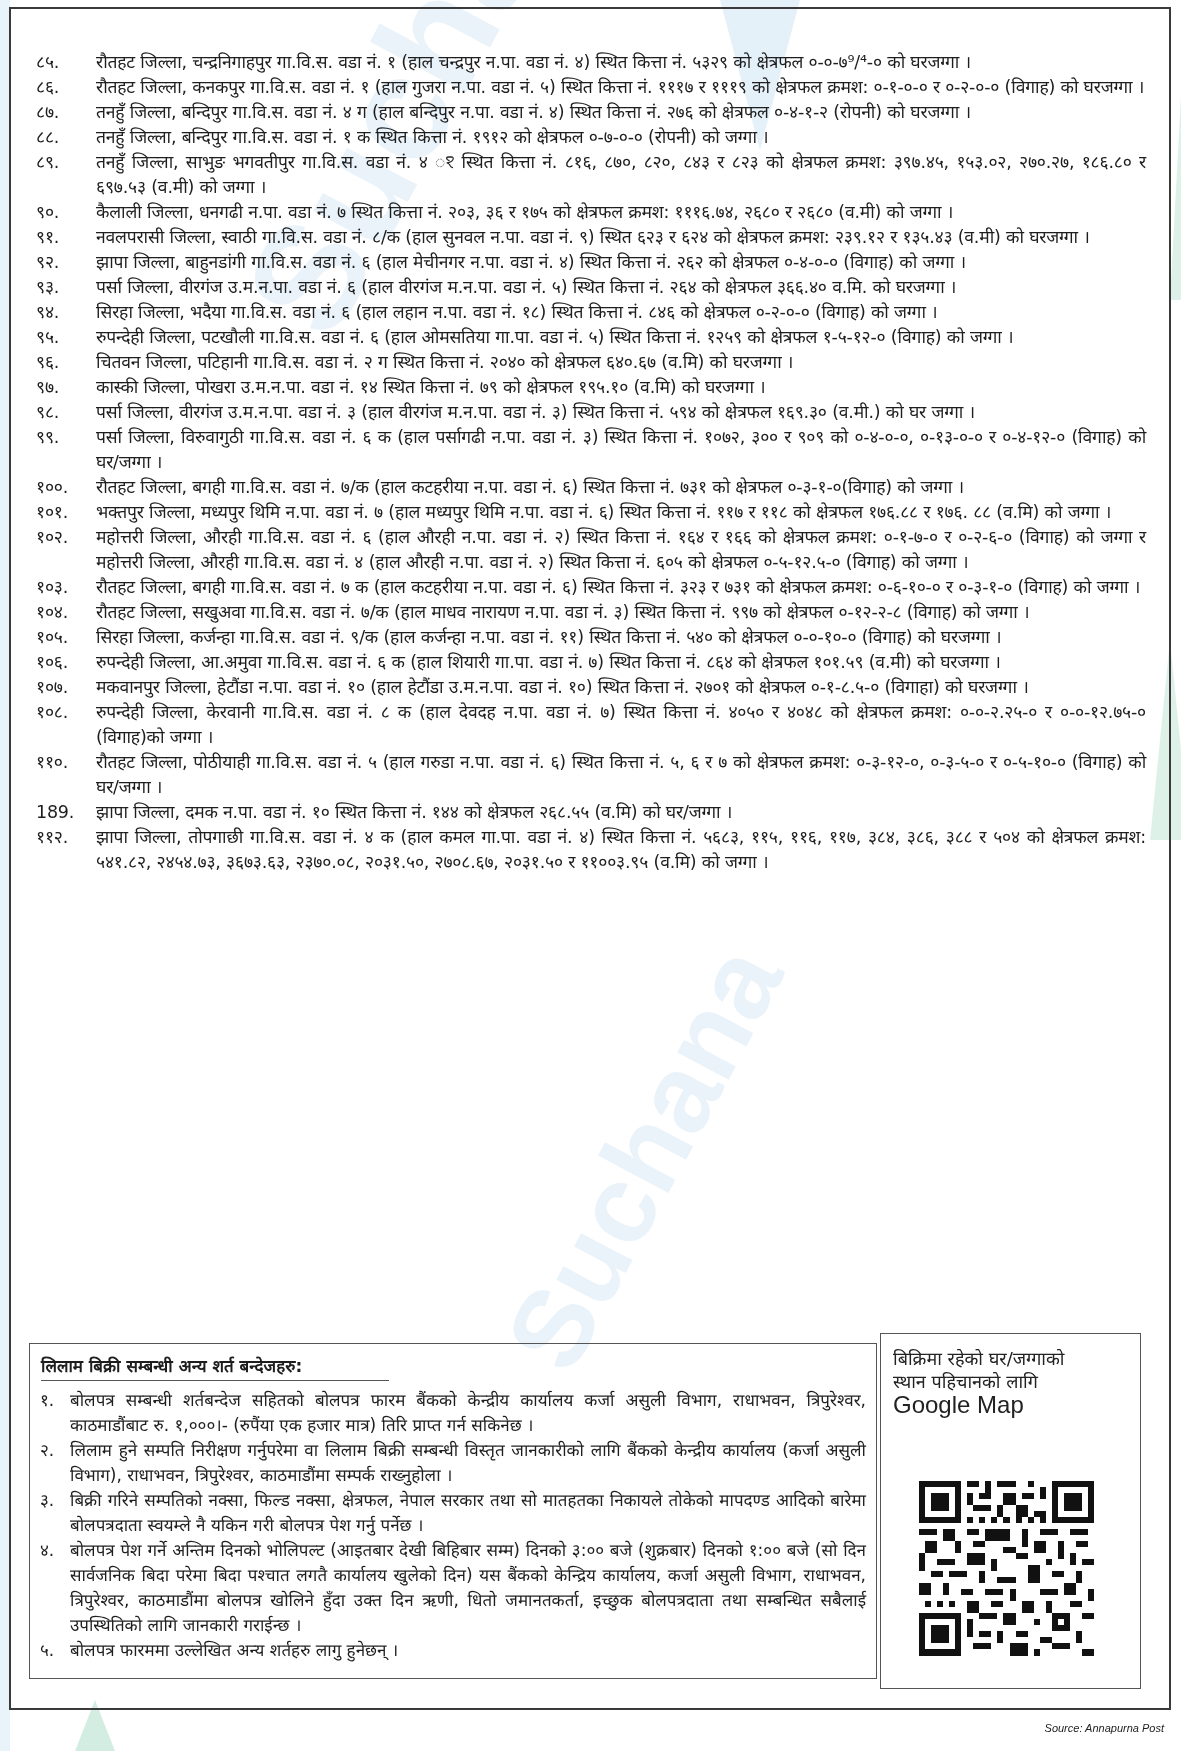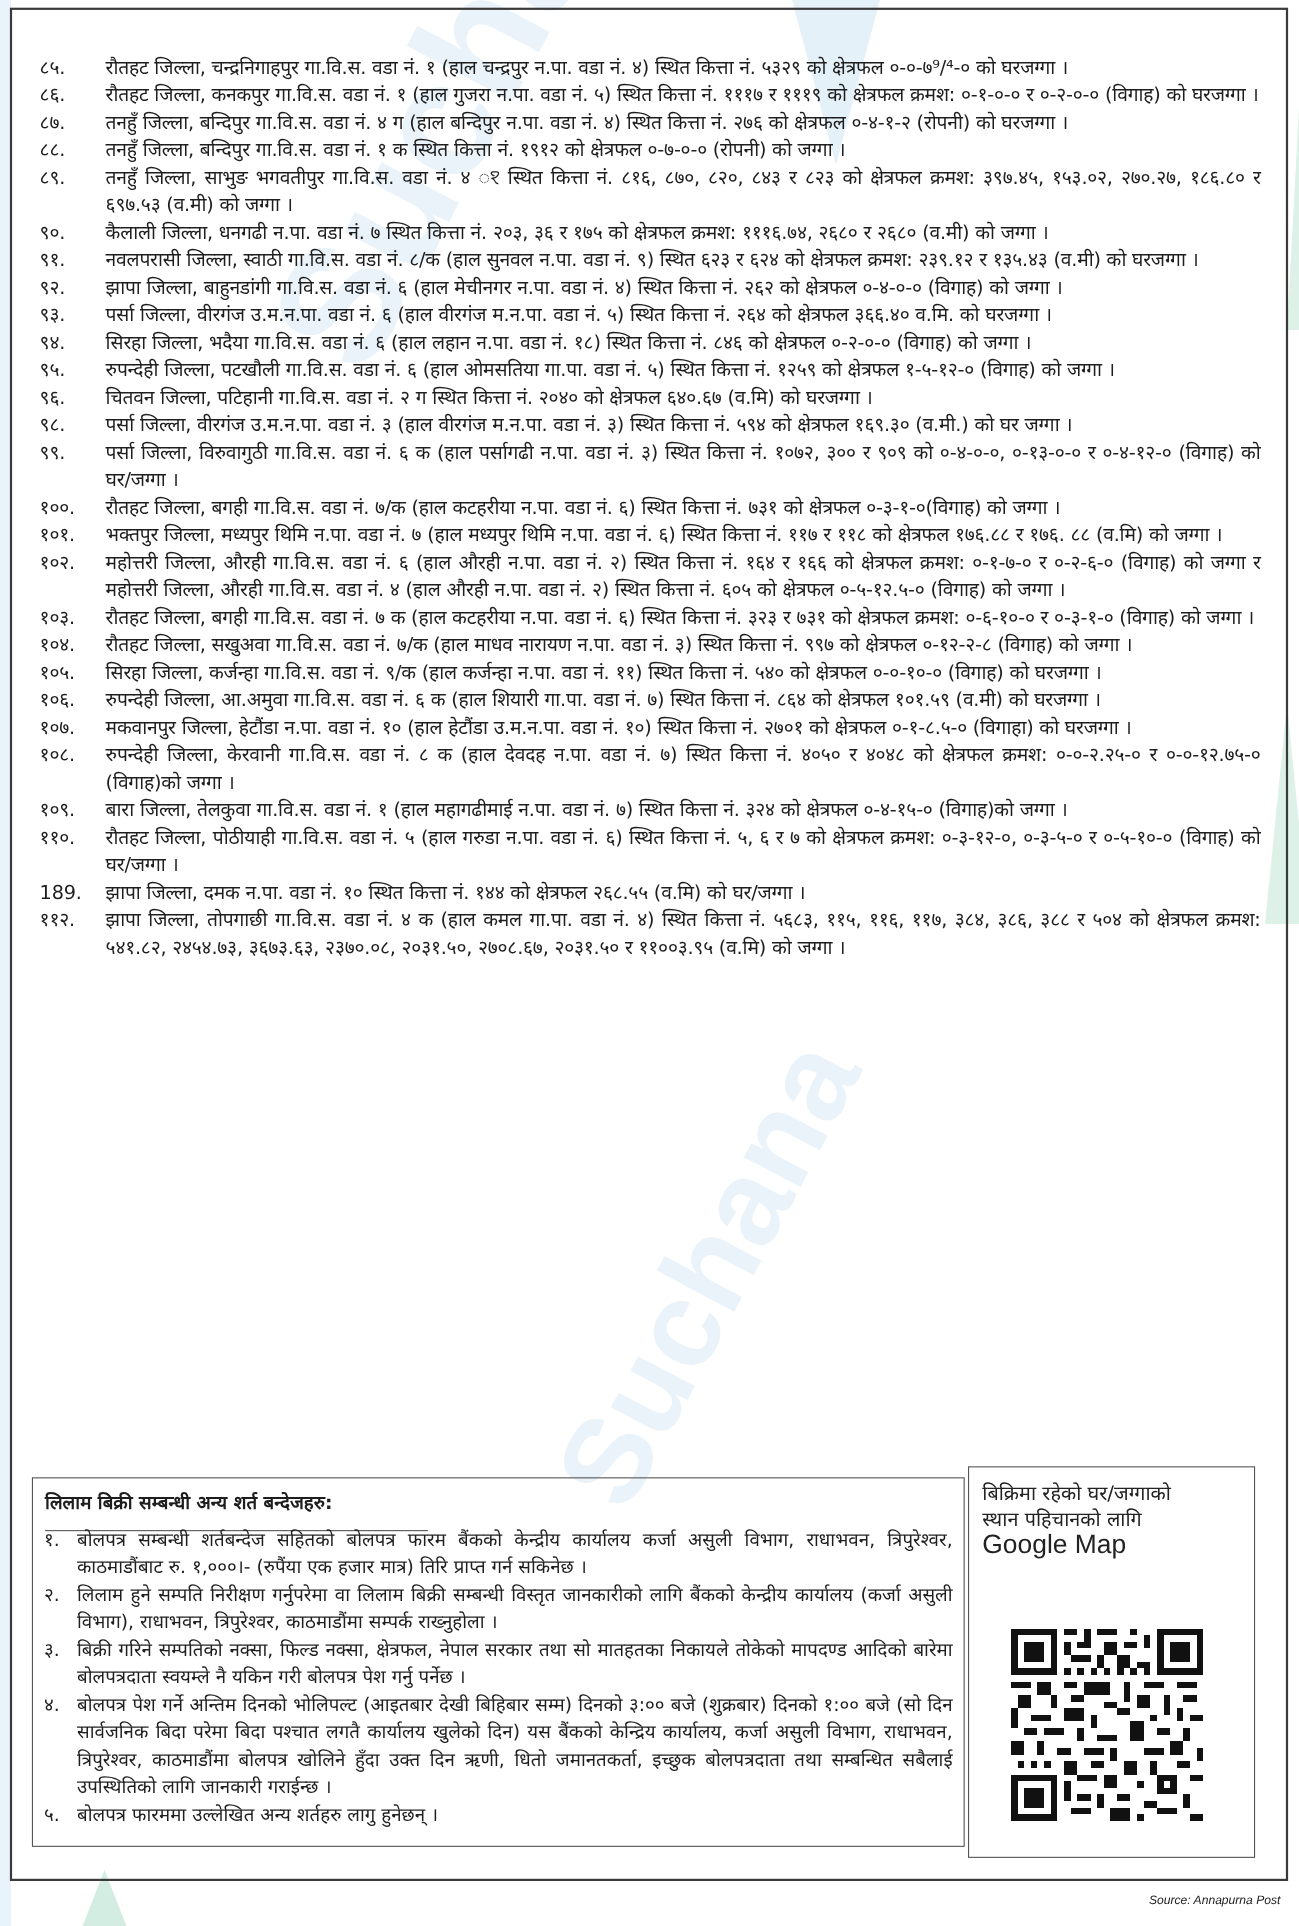--- a/index.html
+++ b/index.html
@@ -24,21 +24,21 @@
     .item { display: flex; font-size: 17.5px; line-height: 25px; letter-spacing: -0.2px; }
     .item .num { width: 60px; flex: 0 0 60px; padding-left: 0; }
     .item .txt { flex: 1; text-align: justify; text-align-last: left; }
 
     .terms-box {
       position: absolute; left: 29px; top: 1343px; width: 848px; height: 336px;
       border: 1.5px solid #555; z-index: 2; background: transparent;
     }
     .terms-title {
       position: absolute; left: 11px; top: 10px; font-size: 17px; font-weight: bold;
-      border-bottom: 1.5px solid #555; padding-bottom: 14px; width: 348px; white-space: nowrap;
+      border-bottom: 1.5px solid #555; padding-bottom: 3px; width: 348px; white-space: nowrap;
     }
     .terms-list { position: absolute; left: 10px; top: 44px; width: 826px; }
     .term { display: flex; font-size: 17px; line-height: 25px; }
     .term .num { width: 30px; flex: 0 0 30px; }
     .term .txt { flex: 1; text-align: justify; text-align-last: left; }
 
     .map-box {
       position: absolute; left: 880px; top: 1333px; width: 261px; height: 356px;
       border: 1.5px solid #555; z-index: 2; background: transparent;
     }
@@ -107,20 +107,24 @@
     </div>
     <div class="item">
       <span class="num">९५.</span>
       <span class="txt">रुपन्देही जिल्ला, पटखौली गा.वि.स. वडा नं. ६ (हाल ओमसतिया गा.पा. वडा नं. ५) स्थित कित्ता नं. १२५९ को क्षेत्रफल १-५-१२-० (विगाह) को जग्गा ।</span>
     </div>
     <div class="item">
       <span class="num">९६.</span>
       <span class="txt">चितवन जिल्ला, पटिहानी गा.वि.स. वडा नं. २ ग स्थित कित्ता नं. २०४० को क्षेत्रफल ६४०.६७ (व.मि) को घरजग्गा ।</span>
     </div>
     <div class="item">
+      <span class="num">९७.</span>
+      <span class="txt">कास्की जिल्ला, पोखरा उ.म.न.पा. वडा नं. १४ स्थित कित्ता नं. ७९ को क्षेत्रफल १९५.१० (व.मि) को घरजग्गा ।</span>
+    </div>
+    <div class="item">
       <span class="num">९८.</span>
       <span class="txt">पर्सा जिल्ला, वीरगंज उ.म.न.पा. वडा नं. ३ (हाल वीरगंज म.न.पा. वडा नं. ३) स्थित कित्ता नं. ५९४ को क्षेत्रफल १६९.३० (व.मी.) को घर जग्गा ।</span>
     </div>
     <div class="item">
       <span class="num">९९.</span>
       <span class="txt">पर्सा जिल्ला, विरुवागुठी गा.वि.स. वडा नं. ६ क (हाल पर्सागढी न.पा. वडा नं. ३) स्थित कित्ता नं. १०७२, ३०० र ९०९ को ०-४-०-०, ०-१३-०-० र ०-४-१२-० (विगाह) को घर/जग्गा ।</span>
     </div>
     <div class="item">
       <span class="num">१००.</span>
       <span class="txt">रौतहट जिल्ला, बगही गा.वि.स. वडा नं. ७/क (हाल कटहरीया न.पा. वडा नं. ६) स्थित कित्ता नं. ७३१ को क्षेत्रफल ०-३-१-०(विगाह) को जग्गा ।</span>
@@ -149,24 +153,20 @@
       <span class="num">१०६.</span>
       <span class="txt">रुपन्देही जिल्ला, आ.अमुवा गा.वि.स. वडा नं. ६ क (हाल शियारी गा.पा. वडा नं. ७) स्थित कित्ता नं. ८६४ को क्षेत्रफल १०१.५९ (व.मी) को घरजग्गा ।</span>
     </div>
     <div class="item">
       <span class="num">१०७.</span>
       <span class="txt">मकवानपुर जिल्ला, हेटौंडा न.पा. वडा नं. १० (हाल हेटौंडा उ.म.न.पा. वडा नं. १०) स्थित कित्ता नं. २७०१ को क्षेत्रफल ०-१-८.५-० (विगाहा) को घरजग्गा ।</span>
     </div>
     <div class="item">
       <span class="num">१०८.</span>
       <span class="txt">रुपन्देही जिल्ला, केरवानी गा.वि.स. वडा नं. ८ क (हाल देवदह न.पा. वडा नं. ७) स्थित कित्ता नं. ४०५० र ४०४८ को क्षेत्रफल क्रमश: ०-०-२.२५-० र ०-०-१२.७५-० (विगाह)को जग्गा ।</span>
-    </div>
-    <div class="item">
-      <span class="num">१०९.</span>
-      <span class="txt">बारा जिल्ला, तेलकुवा गा.वि.स. वडा नं. १ (हाल महागढीमाई न.पा. वडा नं. ७) स्थित कित्ता नं. ३२४ को क्षेत्रफल ०-४-१५-० (विगाह)को जग्गा ।</span>
     </div>
     <div class="item">
       <span class="num">११०.</span>
       <span class="txt">रौतहट जिल्ला, पोठीयाही गा.वि.स. वडा नं. ५ (हाल गरुडा न.पा. वडा नं. ६) स्थित कित्ता नं. ५, ६ र ७ को क्षेत्रफल क्रमश: ०-३-१२-०, ०-३-५-० र ०-५-१०-० (विगाह) को घर/जग्गा ।</span>
     </div>
     <div class="item">
       <span class="num">189.</span>
       <span class="txt">झापा जिल्ला, दमक न.पा. वडा नं. १० स्थित कित्ता नं. १४४ को क्षेत्रफल २६८.५५ (व.मि) को घर/जग्गा ।</span>
     </div>
     <div class="item">

